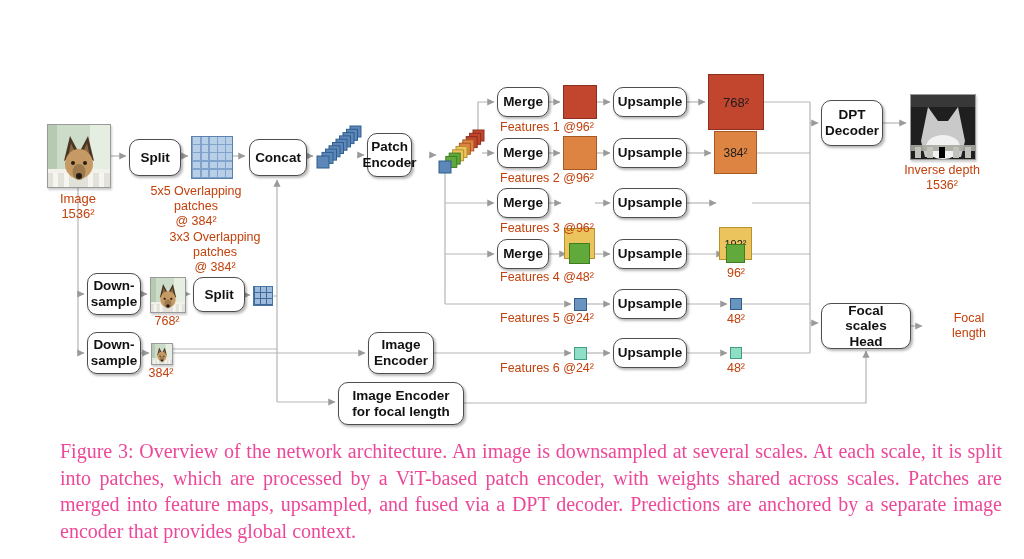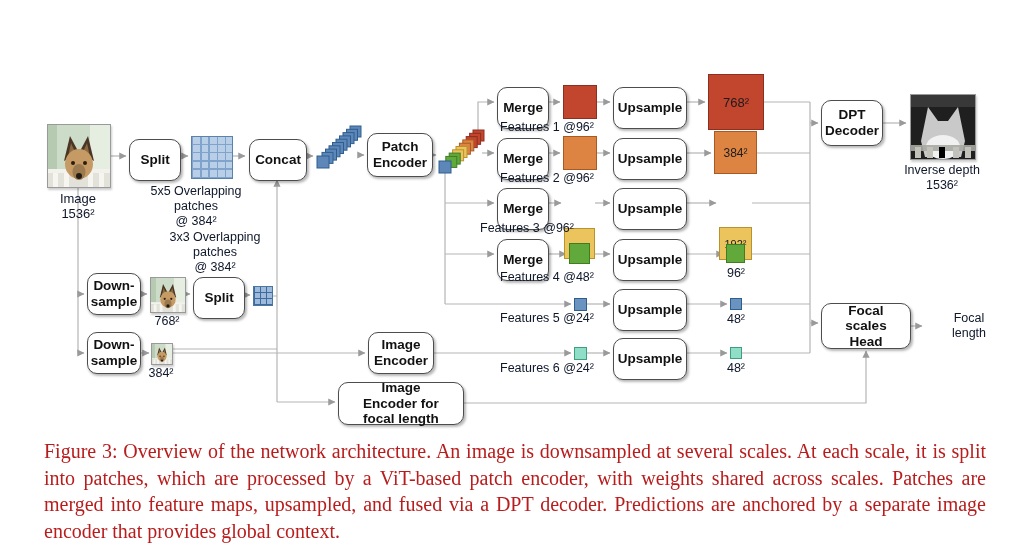--- a/index.html
+++ b/index.html
@@ -2,42 +2,42 @@
 <html><head>
 <meta charset="utf-8">
 <style>
   html,body{margin:0;padding:0;background:#fff;}
   .page{position:relative;width:1024px;height:559px;background:#fff;overflow:hidden;
         font-family:"Liberation Sans",sans-serif;}
   .diagram{position:absolute;left:0;top:0;width:1024px;height:435px;}
   .node{position:absolute;background:#fff;border:1.4px solid #4d4d4d;border-radius:10px;
         display:flex;align-items:center;justify-content:center;text-align:center;
         font-weight:bold;font-size:13.5px;color:#111;line-height:1.15;
-        box-shadow:1.5px 2px 2.5px rgba(0,0,0,0.28);padding:20px;box-sizing:border-box;}
-  .lbl{position:absolute;font-size:12.5px;color:#0f172a;line-height:1.18;text-align:center;}
+        box-shadow:1.5px 2px 2.5px rgba(0,0,0,0.28);padding:8px;box-sizing:border-box;}
+  .lbl{position:absolute;font-size:12.5px;color:#c2410c;line-height:1.18;text-align:center;}
   .lbl-left{text-align:left;}
   .sq{position:absolute;box-sizing:border-box;display:flex;align-items:center;justify-content:center;
       font-size:13px;color:#1c1c1c;}
   .sq-red{background:#c2452e;border:1.5px solid #8d2f20;}
   .sq-orange{background:#dd8443;border:1.5px solid #a85a20;}
   .sq-yellow{background:#ecc45e;border:1.5px solid #b8932c;margin-top:40px;}
   .sq-green{background:#62a93c;border:1.4px solid #3e7d22;}
   .sq-blue{background:#6a93bf;border:1.3px solid #2f5e8e;}
   .sq-teal{background:#8fdec7;border:1.3px solid #3f9f7d;}
   .grid5{position:absolute;background-color:#b9cfe8;border:1.4px solid #5a82ad;box-sizing:border-box;
     background-image:repeating-linear-gradient(90deg,#7fa3cb 0 1.5px,transparent 1.5px 8.2px),
                      repeating-linear-gradient(0deg,#7fa3cb 0 1.5px,transparent 1.5px 8.2px);}
   .grid3{position:absolute;background-color:#9dbadc;border:1.2px solid #4a76a4;box-sizing:border-box;
     background-image:repeating-linear-gradient(90deg,#3f6a9a 0 1px,transparent 1px 6.2px),
                      repeating-linear-gradient(0deg,#3f6a9a 0 1px,transparent 1px 6.2px);}
   .imgframe{position:absolute;border:1px solid #9a9a9a;box-sizing:content-box;line-height:0;
             box-shadow:1px 1.5px 2px rgba(0,0,0,0.2);}
-  .caption{position:absolute;left:44px;top:438px;width:942px;
+  .caption{position:absolute;left:60px;top:438px;width:942px;
            font-family:"Liberation Serif",serif;font-size:20px;line-height:1.33;
-           color:#b91c1c;text-align:justify;}
+           color:#ec4899;text-align:justify;}
   svg.wires{position:absolute;left:0;top:0;pointer-events:none;}
 </style>
 </head>
 <body>
 
 <div class="page">
   <div class="diagram">
 
     <svg class="wires" width="1024" height="435">
       <defs>
@@ -145,21 +145,21 @@
           <rect x="25.5" y="13.9" width="11" height="11" fill="#5d87b8"></rect>
         <rect x="22" y="17.2" width="11" height="11" fill="#5d87b8"></rect>
           <rect x="18.5" y="20.5" width="11" height="11" fill="#5d87b8"></rect>
         <rect x="15" y="23.8" width="11" height="11" fill="#5d87b8"></rect>
           <rect x="11.5" y="27.1" width="11" height="11" fill="#5d87b8"></rect>
         <rect x="8" y="30.4" width="11" height="11" fill="#5d87b8"></rect>
           <rect x="3" y="34" width="12" height="12" fill="#5d87b8"></rect>
       </g>
     </svg>
 
-    <div class="node" style="left:367px;top:133px;width:66px;height:44px;">Patch Encoder</div>
+    <div class="node" style="left:367px;top:133px;width:45px;height:44px;">Patch Encoder</div>
 
     <svg class="wires" style="left:437px;top:124px;" width="50" height="52">
       <g stroke-width="1">
         <rect x="36" y="6" width="11" height="11" fill="#c2452e" stroke="#8d2f20"></rect>
         <rect x="32.6" y="9.3" width="11" height="11" fill="#c2452e" stroke="#8d2f20"></rect>
         <rect x="29.2" y="12.6" width="11" height="11" fill="#c2452e" stroke="#8d2f20"></rect>
         <rect x="25.8" y="15.9" width="11" height="11" fill="#dd8443" stroke="#a85a20"></rect>
         <rect x="22.4" y="19.2" width="11" height="11" fill="#dd8443" stroke="#a85a20"></rect>
         <rect x="19" y="22.5" width="11" height="11" fill="#ecc45e" stroke="#b8932c"></rect>
         <rect x="15.6" y="25.8" width="11" height="11" fill="#ecc45e" stroke="#b8932c"></rect>
@@ -176,21 +176,21 @@
     <div class="sq sq-red" style="left:708px;top:74px;width:56px;height:56px;">768²</div>
 
     <div class="node" style="left:497px;top:138px;width:52px;height:30px;">Merge</div>
     <div class="sq sq-orange" style="left:563px;top:136px;width:34px;height:34px;"></div>
     <div class="lbl lbl-left" style="left:500px;top:171px;width:110px;">Features 2 @96²</div>
     <div class="node" style="left:613px;top:138px;width:74px;height:30px;">Upsample</div>
     <div class="sq sq-orange" style="left:714px;top:131px;width:43px;height:43px;font-size:12px;">384²</div>
 
     <div class="node" style="left:497px;top:188px;width:52px;height:30px;">Merge</div>
     <div class="sq sq-yellow" style="left:564px;top:188px;width:31px;height:31px;"></div>
-    <div class="lbl lbl-left" style="left:480px;top:221px;width:110px;">Features 3 @96²</div>
+    <div class="lbl lbl-left" style="left:500px;top:221px;width:110px;">Features 3 @96²</div>
     <div class="node" style="left:613px;top:188px;width:74px;height:30px;">Upsample</div>
     <div class="sq sq-yellow" style="left:719px;top:187px;width:33px;height:33px;font-size:11px;">192²</div>
 
     <div class="node" style="left:497px;top:239px;width:52px;height:30px;">Merge</div>
     <div class="sq sq-green" style="left:569px;top:243px;width:21px;height:21px;"></div>
     <div class="lbl lbl-left" style="left:500px;top:270px;width:110px;">Features 4 @48²</div>
     <div class="node" style="left:613px;top:239px;width:74px;height:30px;">Upsample</div>
     <div class="sq sq-green" style="left:726px;top:244px;width:19px;height:19px;"></div>
     <div class="lbl" style="left:716px;top:266px;width:40px;">96²</div>
 

